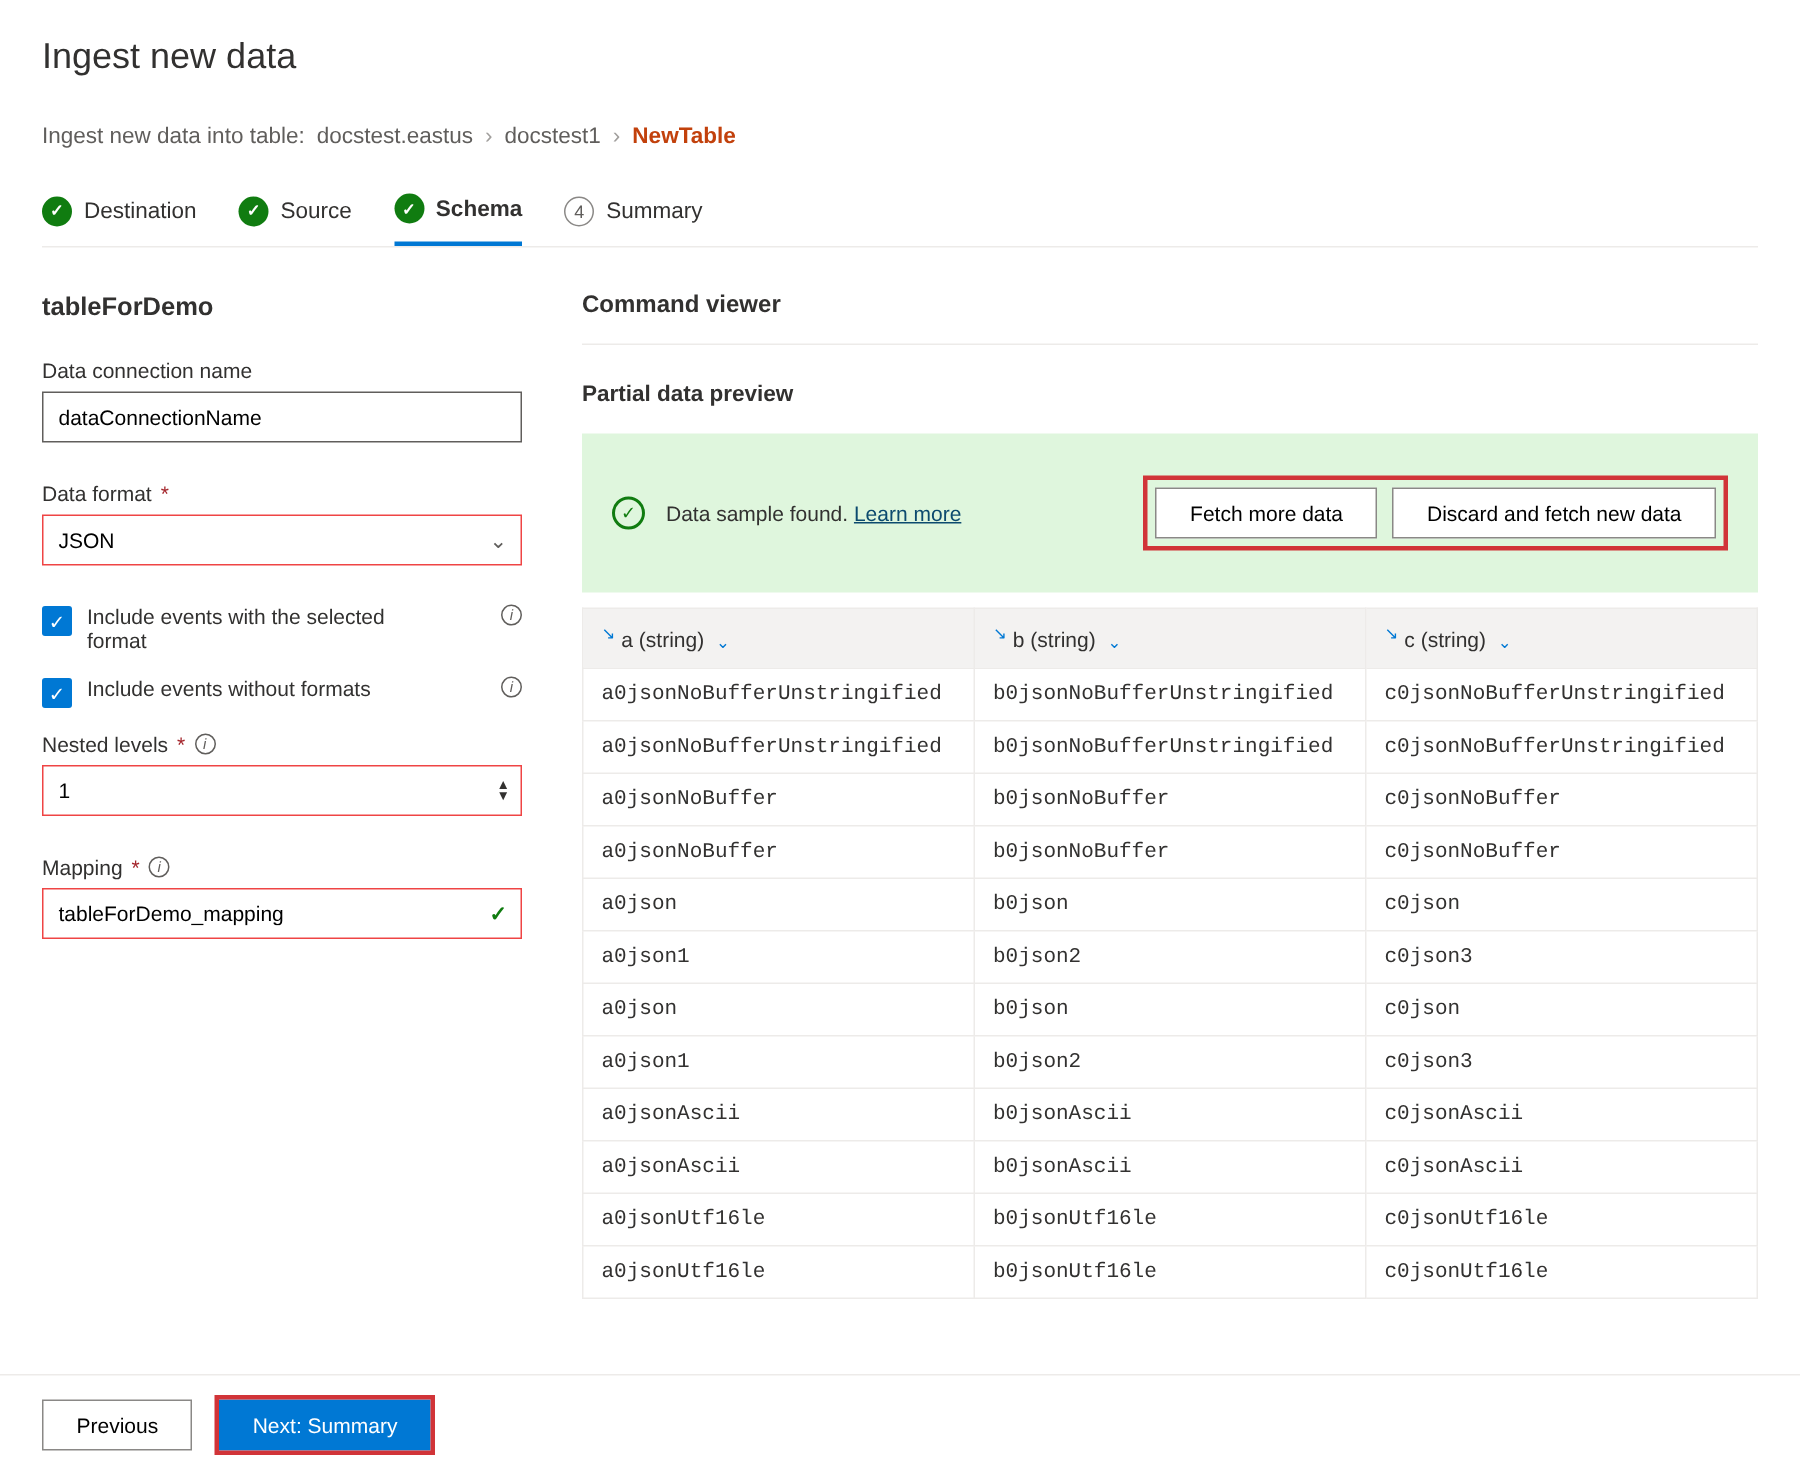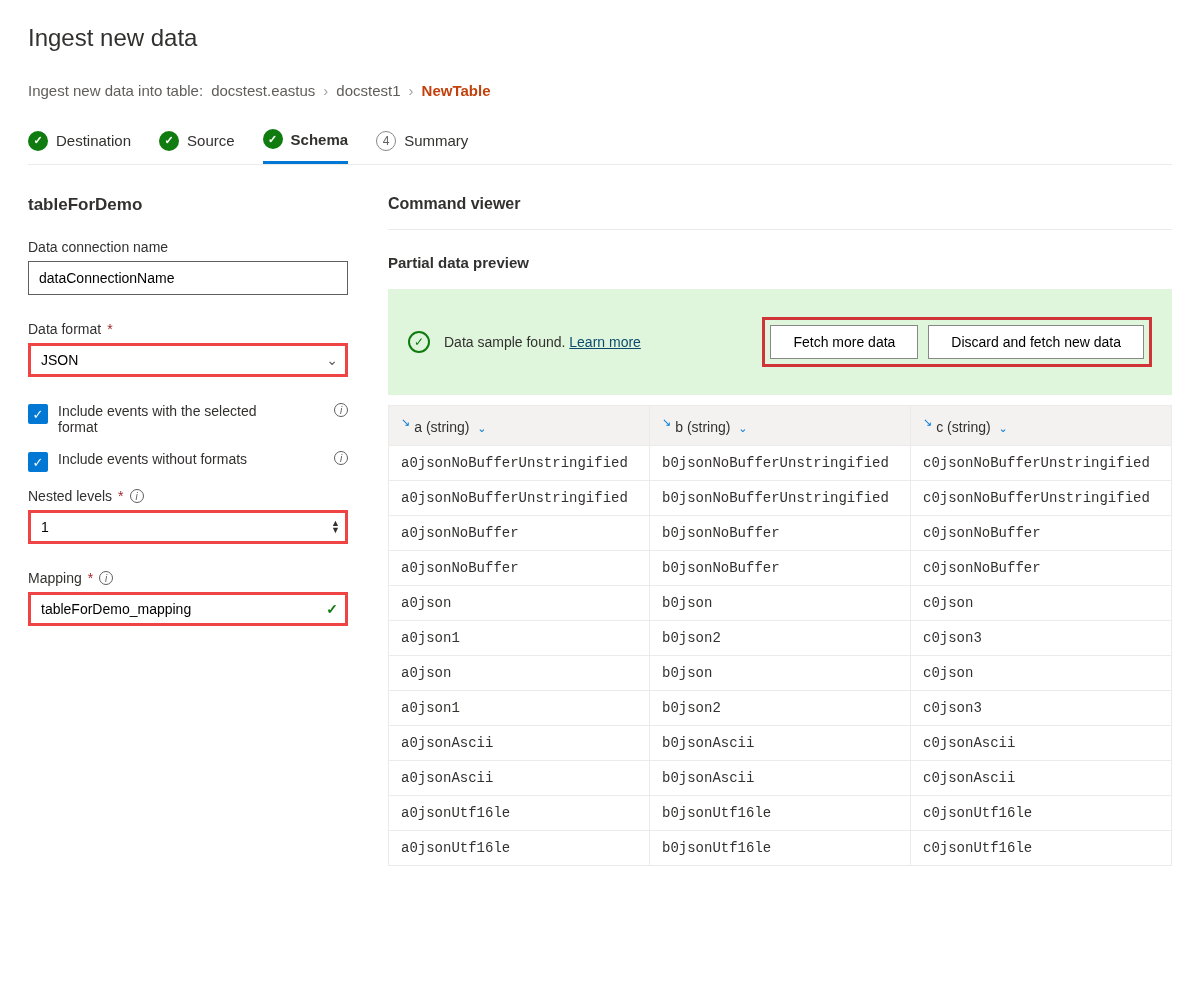--- a/index.html
+++ b/index.html
@@ -26,21 +26,21 @@
 .right { flex: 1; }
 
 .section-title { font-size: 17px; font-weight: 600; margin-bottom: 24px; }
 
 .label { font-size: 14px; color: #323130; margin-bottom: 6px; display: flex; align-items: center; gap: 6px; }
 .req { color: #a4262c; }
 .info-icon { width: 14px; height: 14px; border: 1px solid #605e5c; border-radius: 50%; display: inline-flex; align-items: center; justify-content: center; font-size: 10px; font-style: italic; color: #605e5c; }
 
 .text-input { width: 100%; height: 34px; padding: 0 10px; border: 1px solid #605e5c; font-size: 14px; }
 .select-wrap { position: relative; }
-.select { width: 100%; height: 34px; padding: 0 30px 0 10px; border: 3px solid #ef4444; font-size: 14px; background: #fff; appearance: none; }
+.select { width: 100%; height: 34px; padding: 0 30px 0 10px; border: 1px solid #ef4444; font-size: 14px; background: #fff; appearance: none; }
 .select-chev { position: absolute; right: 10px; top: 50%; transform: translateY(-50%); pointer-events: none; color: #605e5c; }
 .spinner-arrows { position: absolute; right: 8px; top: 50%; transform: translateY(-50%); display: flex; flex-direction: column; line-height: 7px; font-size: 9px; color: #323130; pointer-events: none; }
 .map-check { position: absolute; right: 10px; top: 50%; transform: translateY(-50%); color: #107c10; font-weight: bold; }
 
 .field { margin-bottom: 26px; position: relative; }
 
 .checkbox-row { display: flex; align-items: flex-start; gap: 10px; margin-bottom: 16px; position: relative; }
 .chk { width: 20px; height: 20px; background: #0078d4; border-radius: 2px; display: flex; align-items: center; justify-content: center; color: #fff; font-size: 13px; flex-shrink: 0; margin-top: 1px; }
 .chk::before { content: "✓"; }
 .checkbox-row .side-info { position: absolute; right: 0; top: 0; }
@@ -245,13 +245,17 @@
             <tr>
               <td>a0jsonUtf16le</td>
               <td>b0jsonUtf16le</td>
               <td>c0jsonUtf16le</td>
             </tr>
           </tbody>
       </table>
     </div>
   </div>
 
+  <div class="footer">
+    <button class="btn-sec">Previous</button>
+    <button class="btn-pri red-border">Next: Summary</button>
+  </div>
 </div>
 
 </body></html>

